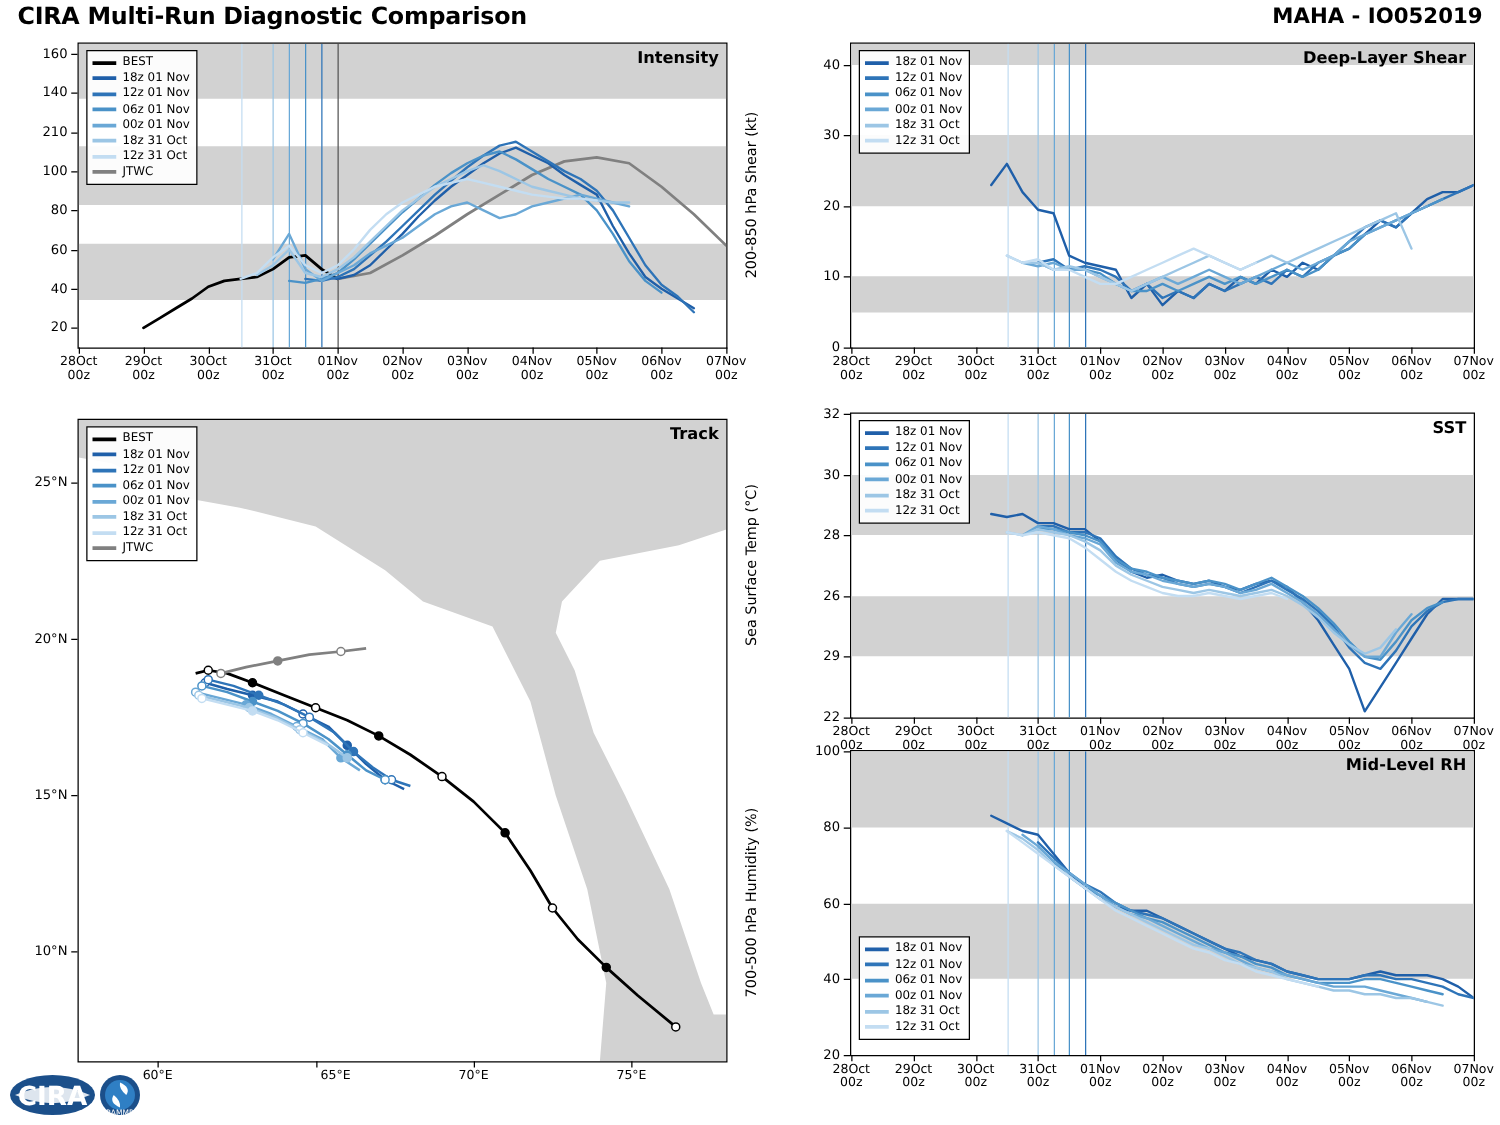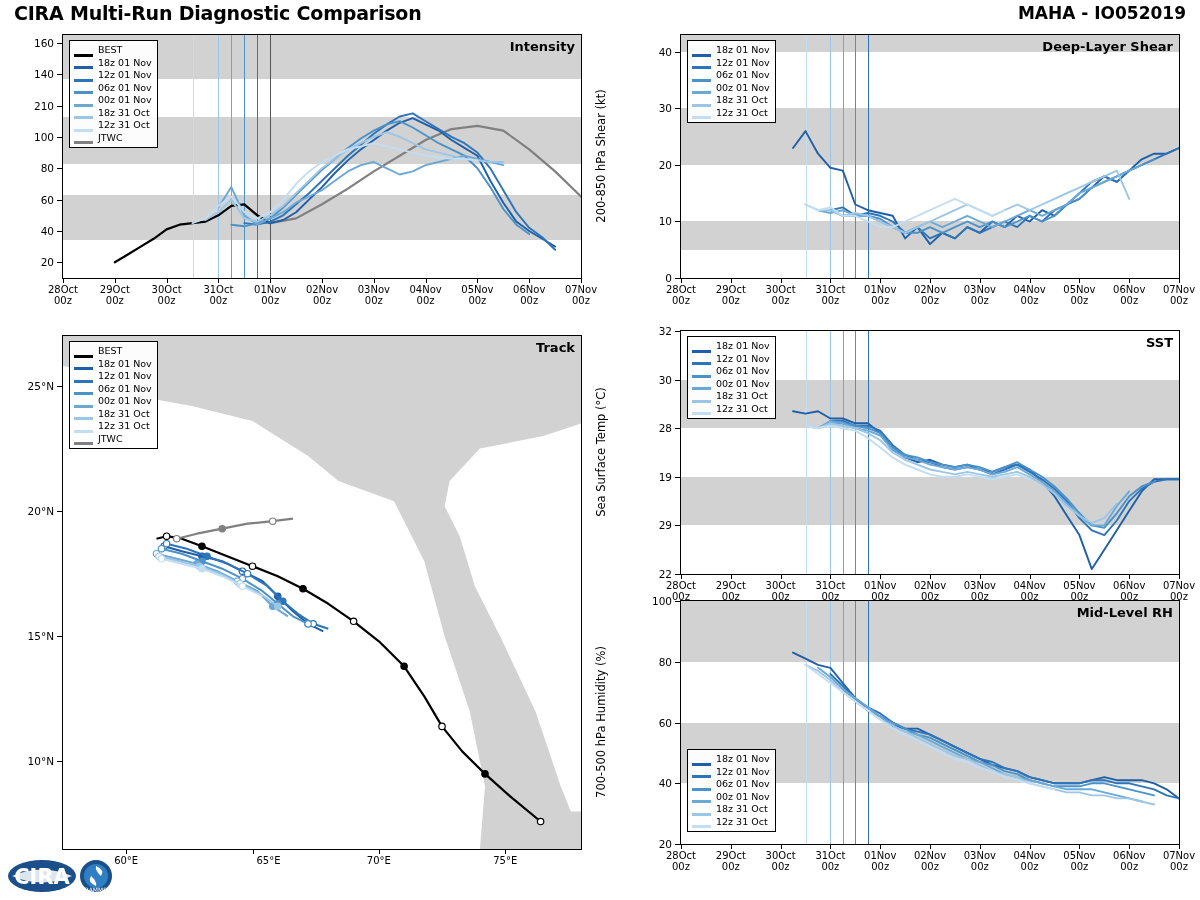--- a/index.html
+++ b/index.html
@@ -32,21 +32,21 @@
   .vline { position:absolute; top:0; bottom:0; width:1px; }
   .plot-label {
     position:absolute; font-size:13px; font-weight:bold; color:#000;
     right:6px; top:4px; letter-spacing:0px;
   }
   .legend {
     position:absolute; background:rgba(255,255,255,0.92);
     border:1px solid #000; padding:3px 5px 3px 4px;
     font-size:9.5px; line-height:12.5px; z-index:6;
   }
-  .legend .row { display:flex; align-items:flex-end; height:12.5px; }
+  .legend .row { display:flex; align-items:center; height:12.5px; }
   .legend .swatch { width:19px; height:3px; margin-right:5px; flex:0 0 19px; }
   .legend .lbl { white-space:nowrap; font-size:9.5px; }
 
   .ytick {
     position:absolute; right:0; font-size:10.5px; text-align:right;
     transform:translateY(-50%); white-space:nowrap;
   }
   .ytickmark { position:absolute; height:1px; background:#000; }
   .xtickmark { position:absolute; width:1px; background:#000; }
   .xtick {
@@ -288,21 +288,21 @@
             <span class="swatch" style="background: rgb(195, 221, 242);"></span>
             <span class="lbl">12z 31 Oct</span>
           </div>
         </div>
       </div>
       <div class="ytickmark" style="left: -5px; top: 244px; width: 5px;"></div>
       <div class="ytick" style="left: -60px; width: 52px; top: 244px;">22</div>
       <div class="ytickmark" style="left: -5px; top: 195.4px; width: 5px;"></div>
       <div class="ytick" style="left: -60px; width: 52px; top: 195.4px;">29</div>
       <div class="ytickmark" style="left: -5px; top: 146.8px; width: 5px;"></div>
-      <div class="ytick" style="left: -60px; width: 52px; top: 146.8px;">19</div>
+      <div class="ytick" style="left: -60px; width: 52px; top: 146.8px;">26</div>
       <div class="ytickmark" style="left: -5px; top: 98.2px; width: 5px;"></div>
       <div class="ytick" style="left: -60px; width: 52px; top: 98.2px;">28</div>
       <div class="ytickmark" style="left: -5px; top: 49.6px; width: 5px;"></div>
       <div class="ytick" style="left: -60px; width: 52px; top: 49.6px;">30</div>
       <div class="ytickmark" style="left: -5px; top: 1px; width: 5px;"></div>
       <div class="ytick" style="left: -60px; width: 52px; top: 1px;">32</div>
       <div class="xtickmark" style="left: 1px; top: 244px; height: 5px;"></div>
       <div class="xtick" style="left: 1px; top: 250px;">28Oct<br>00z</div>
       <div class="xtickmark" style="left: 50.8px; top: 244px; height: 5px;"></div>
       <div class="xtick" style="left: 50.8px; top: 250px;">29Oct<br>00z</div>

